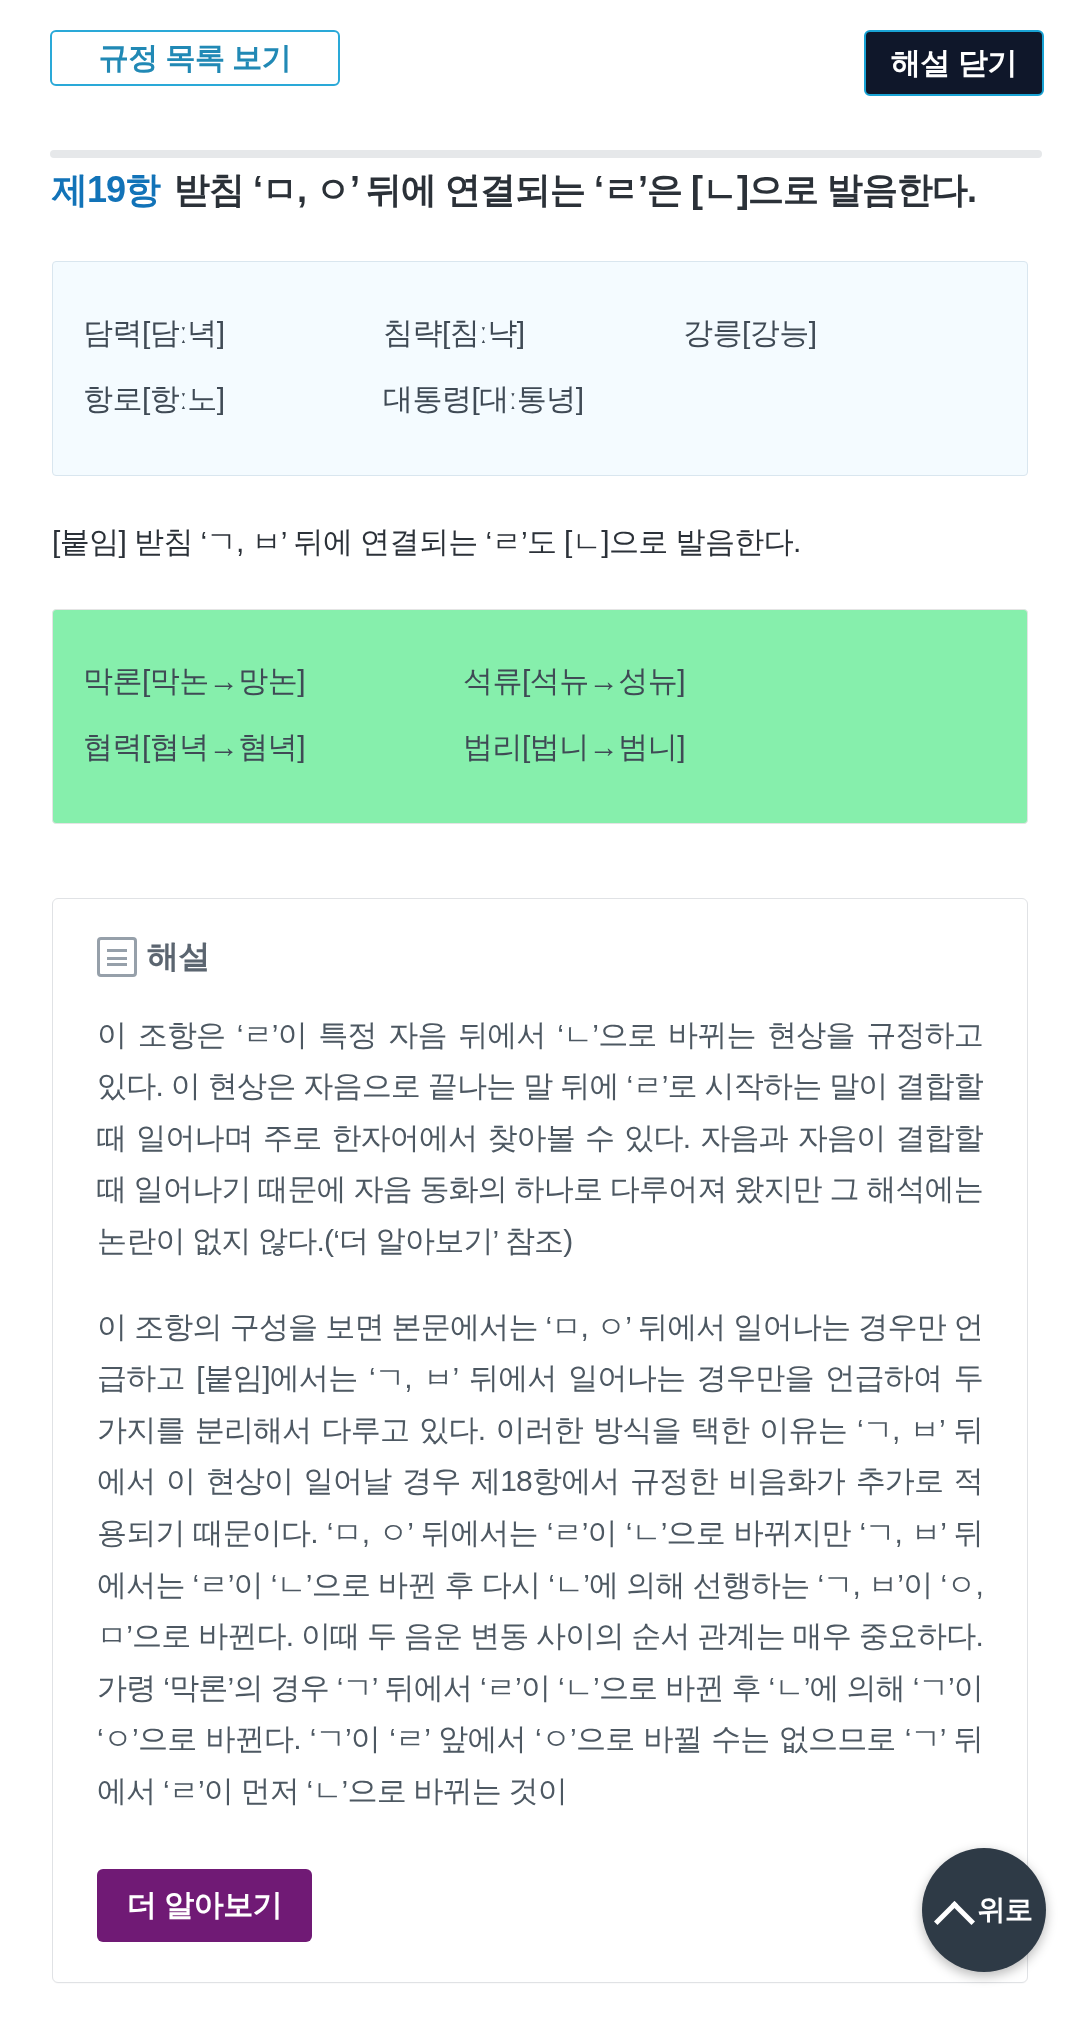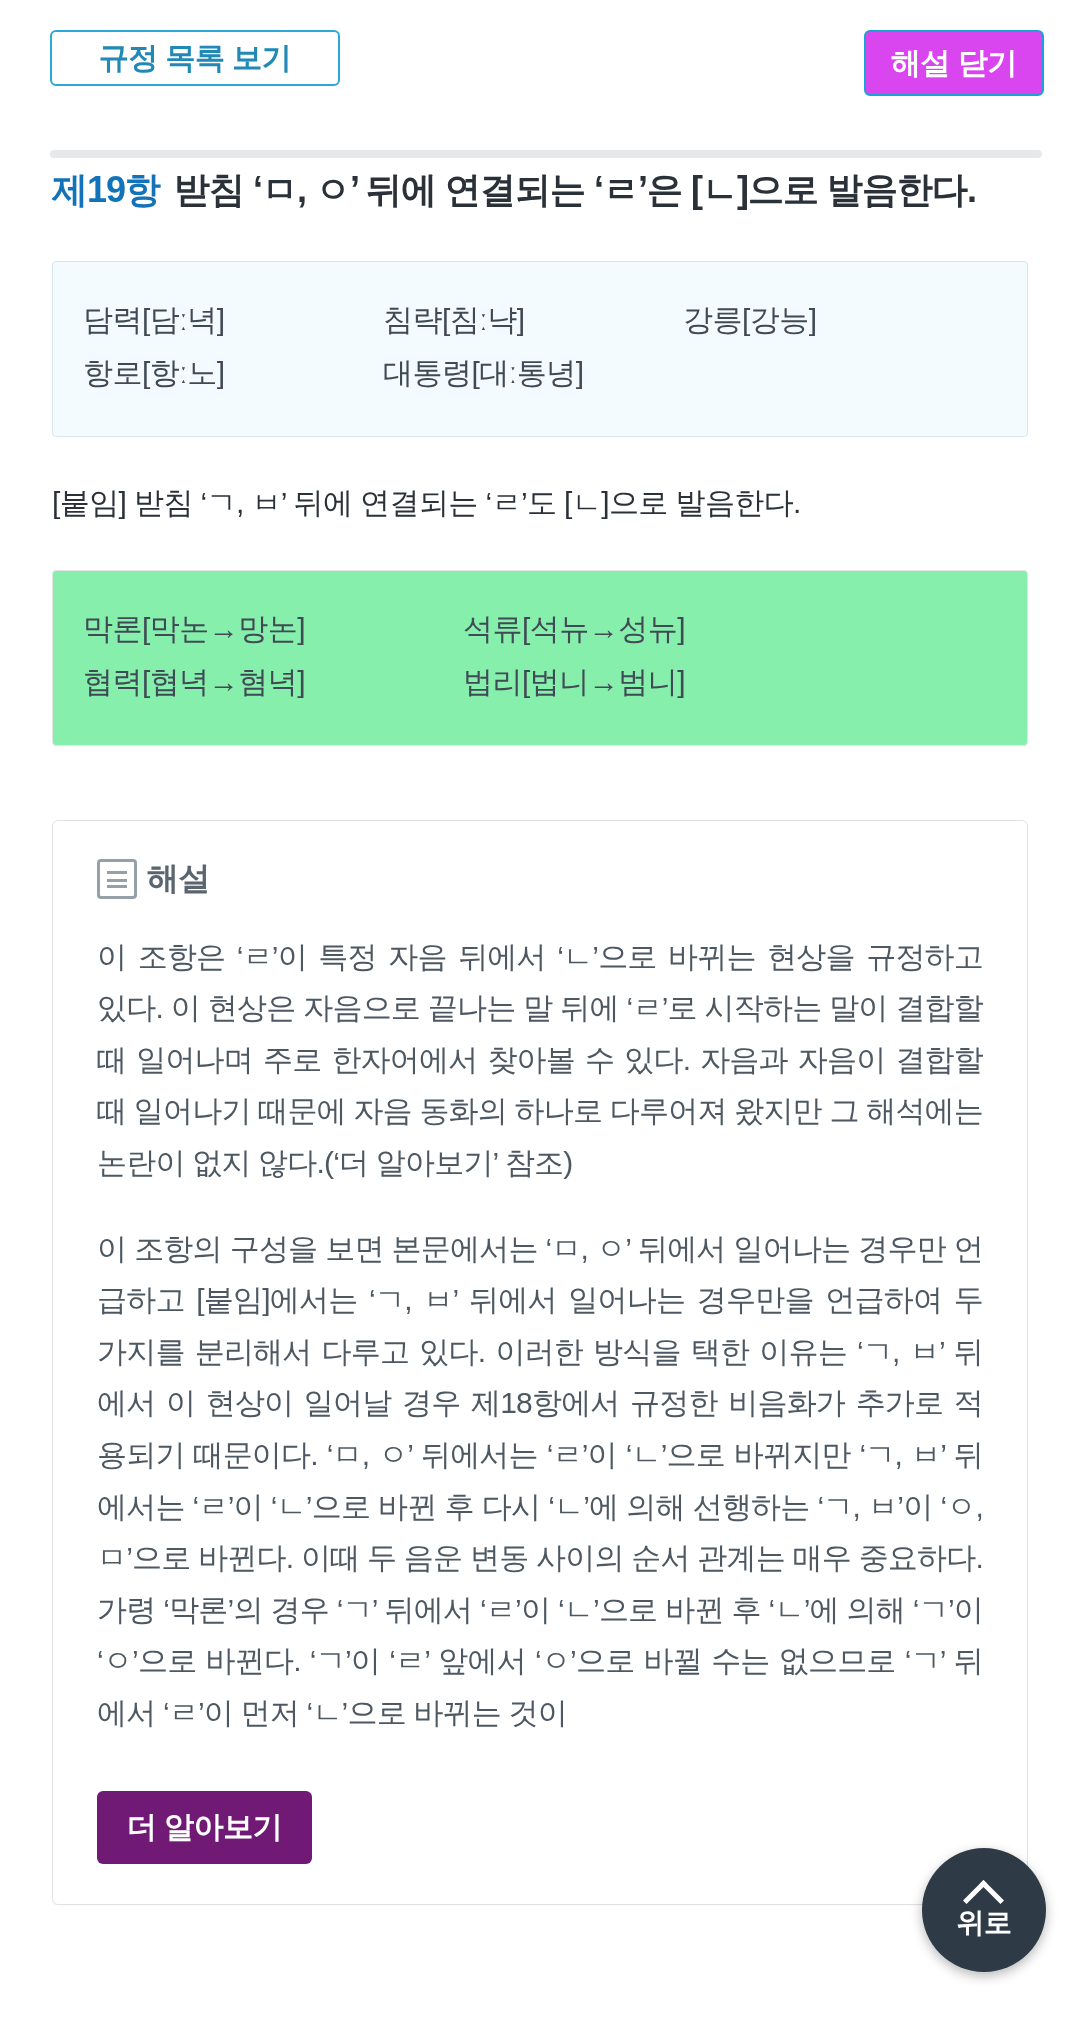--- a/index.html
+++ b/index.html
@@ -42,21 +42,21 @@
     cursor: pointer;
   }
   .btn-close {
     position: absolute;
     right: 36px;
     top: 30px;
     width: 180px;
     height: 66px;
     border: 2px solid #19a3d4;
     border-radius: 6px;
-    background: #d946ef;
+    background: #0f172a;
     color: #ffffff;
     font-size: 30px;
     font-weight: bold;
     letter-spacing: -0.5px;
     display: flex;
     align-items: center;
     justify-content: center;
     cursor: pointer;
   }
 
@@ -99,21 +99,21 @@
     color: #3f4a55;
     font-size: 30px;
     letter-spacing: -0.5px;
   }
   .example-box.plain {
     background: #86efac;
     border: 1px solid #e4e4e4;
   }
   .ex-row {
     display: flex;
-    margin: 12px 0;
+    margin: 25px 0;
   }
   .ex-row .cell {
     flex: 0 0 auto;
   }
   .ex-grid3 .cell { width: 300px; }
   .ex-grid2 .cell { width: 380px; }
 
   .note-line {
     margin-top: 46px;
     font-size: 30px;
@@ -191,21 +191,20 @@
   .fab-top {
     position: fixed;
     right: 34px;
     bottom: 56px;
     width: 124px;
     height: 124px;
     border-radius: 50%;
     background: #2e3a46;
     color: #ffffff;
     display: flex;
-    flex-direction: column;
     align-items: center;
     justify-content: center;
     gap: 4px;
     box-shadow: 0 4px 12px rgba(0,0,0,0.28);
     cursor: pointer;
     z-index: 20;
   }
   .fab-top .chev {
     width: 38px;
     height: 22px;

